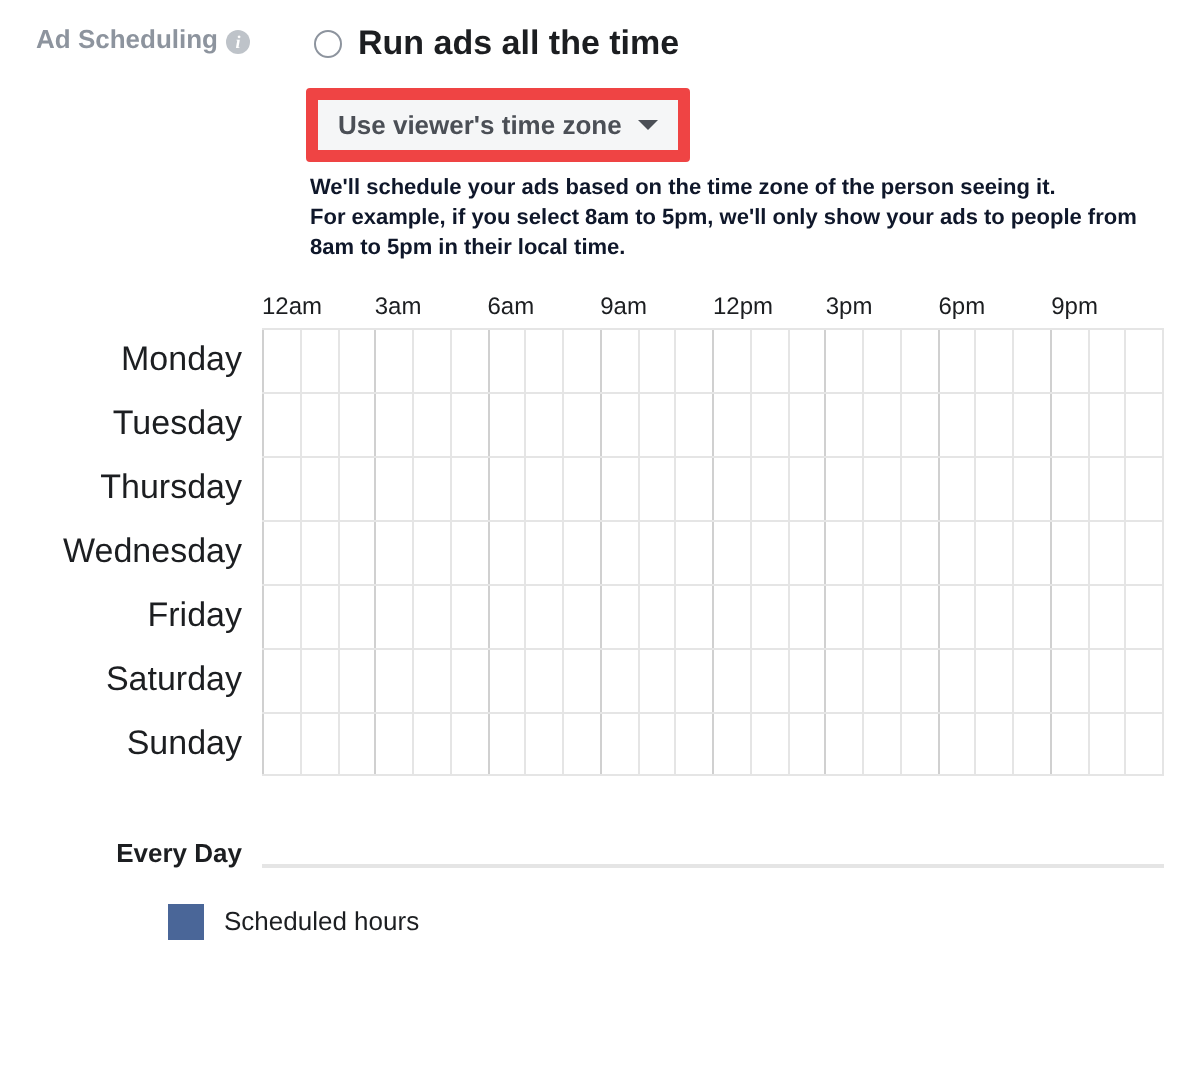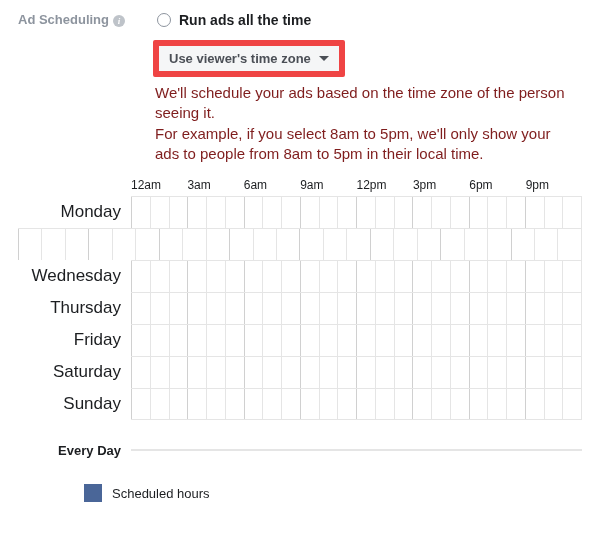--- a/index.html
+++ b/index.html
@@ -27,21 +27,21 @@
   .info-icon {
     width: 12px; height: 12px; border-radius: 50%;
     background: #bec3c9; color: #fff;
     display: inline-flex; align-items: center; justify-content: center;
     font-size: 9px; font-weight: 700; font-style: italic;
     font-family: Georgia, serif;
   }
   .options-col { padding-left: 28px; flex: 1; }
   .radio-row {
     display: flex; align-items: center; gap: 8px;
-    font-weight: 700; font-size: 14px; color: #1c1e21;
+    font-weight: 700; font-size: 17px; color: #1c1e21;
     padding: 2px 4px;
   }
   .radio-outer {
     width: 14px; height: 14px; border: 1px solid #8d949e;
     border-radius: 50%; display: inline-flex;
     align-items: center; justify-content: center; background: #fff;
   }
   .radio-dot {
     width: 6px; height: 6px; border-radius: 50%; background: #1c1e21;
   }
@@ -61,23 +61,24 @@
     font-weight: 700; font-size: 13px; color: #4b4f56;
     cursor: pointer;
   }
   .caret {
     width: 0; height: 0;
     border-left: 5px solid transparent;
     border-right: 5px solid transparent;
     border-top: 5px solid #4b4f56;
   }
   .help-text {
-    font-size: 15px; color: #7f1d1d;
+    font-size: 11px; color: #0f172a;
     line-height: 1.35;
     padding: 6px 12px 0 2px;
+    font-weight: bold;
   }
 
   .schedule-area { margin-top: 14px; }
 
   
   .time-header {
     display: flex;
     margin-left: 113px; 
   }
   .time-header div {
@@ -107,21 +108,21 @@
   }
   .cell {
     flex: 1;
     border-left: 1px solid #e5e5e5;
   }
   .cell:last-child { border-right: 1px solid #e5e5e5; }
   
   .cell.group-start { border-left: 1px solid #d0d0d0; }
 
   .everyday-row {
-    display: flex; align-items: center; height: 32px;
+    display: flex; align-items: flex-end; height: 32px;
     margin-top: 14px;
   }
   .everyday-label {
     width: 113px; text-align: right; padding-right: 10px;
     font-weight: 700; font-size: 13px;
     display: flex; align-items: center; justify-content: flex-end;
   }
   .everyday-cells {
     flex: 1; display: flex;
     border-top: 1px solid #e5e5e5;
@@ -207,20 +208,50 @@
             <div class="cell"></div>
             <div class="cell group-start"></div>
             <div class="cell"></div>
             <div class="cell"></div>
             <div class="cell group-start"></div>
             <div class="cell"></div>
             <div class="cell"></div>
           </div>
         </div>
         <div class="day-row">
+          <div class="day-label">Tuesday</div>
+          <div class="day-cells">
+            <div class="cell group-start"></div>
+            <div class="cell"></div>
+            <div class="cell"></div>
+            <div class="cell group-start"></div>
+            <div class="cell"></div>
+            <div class="cell"></div>
+            <div class="cell group-start"></div>
+            <div class="cell"></div>
+            <div class="cell"></div>
+            <div class="cell group-start"></div>
+            <div class="cell"></div>
+            <div class="cell"></div>
+            <div class="cell group-start"></div>
+            <div class="cell"></div>
+            <div class="cell"></div>
+            <div class="cell group-start"></div>
+            <div class="cell"></div>
+            <div class="cell"></div>
+            <div class="cell group-start"></div>
+            <div class="cell"></div>
+            <div class="cell"></div>
+            <div class="cell group-start"></div>
+            <div class="cell"></div>
+            <div class="cell"></div>
+          </div>
+        </div>
+        <div class="day-row">
+          <div class="day-label">Thursday</div>
           <div class="day-cells">
             <div class="cell group-start"></div>
             <div class="cell"></div>
             <div class="cell"></div>
             <div class="cell group-start"></div>
             <div class="cell"></div>
             <div class="cell"></div>
             <div class="cell group-start"></div>
             <div class="cell"></div>
             <div class="cell"></div>
@@ -236,49 +267,20 @@
             <div class="cell group-start"></div>
             <div class="cell"></div>
             <div class="cell"></div>
             <div class="cell group-start"></div>
             <div class="cell"></div>
             <div class="cell"></div>
           </div>
         </div>
         <div class="day-row">
           <div class="day-label">Wednesday</div>
-          <div class="day-cells">
-            <div class="cell group-start"></div>
-            <div class="cell"></div>
-            <div class="cell"></div>
-            <div class="cell group-start"></div>
-            <div class="cell"></div>
-            <div class="cell"></div>
-            <div class="cell group-start"></div>
-            <div class="cell"></div>
-            <div class="cell"></div>
-            <div class="cell group-start"></div>
-            <div class="cell"></div>
-            <div class="cell"></div>
-            <div class="cell group-start"></div>
-            <div class="cell"></div>
-            <div class="cell"></div>
-            <div class="cell group-start"></div>
-            <div class="cell"></div>
-            <div class="cell"></div>
-            <div class="cell group-start"></div>
-            <div class="cell"></div>
-            <div class="cell"></div>
-            <div class="cell group-start"></div>
-            <div class="cell"></div>
-            <div class="cell"></div>
-          </div>
-        </div>
-        <div class="day-row">
-          <div class="day-label">Thursday</div>
           <div class="day-cells">
             <div class="cell group-start"></div>
             <div class="cell"></div>
             <div class="cell"></div>
             <div class="cell group-start"></div>
             <div class="cell"></div>
             <div class="cell"></div>
             <div class="cell group-start"></div>
             <div class="cell"></div>
             <div class="cell"></div>

